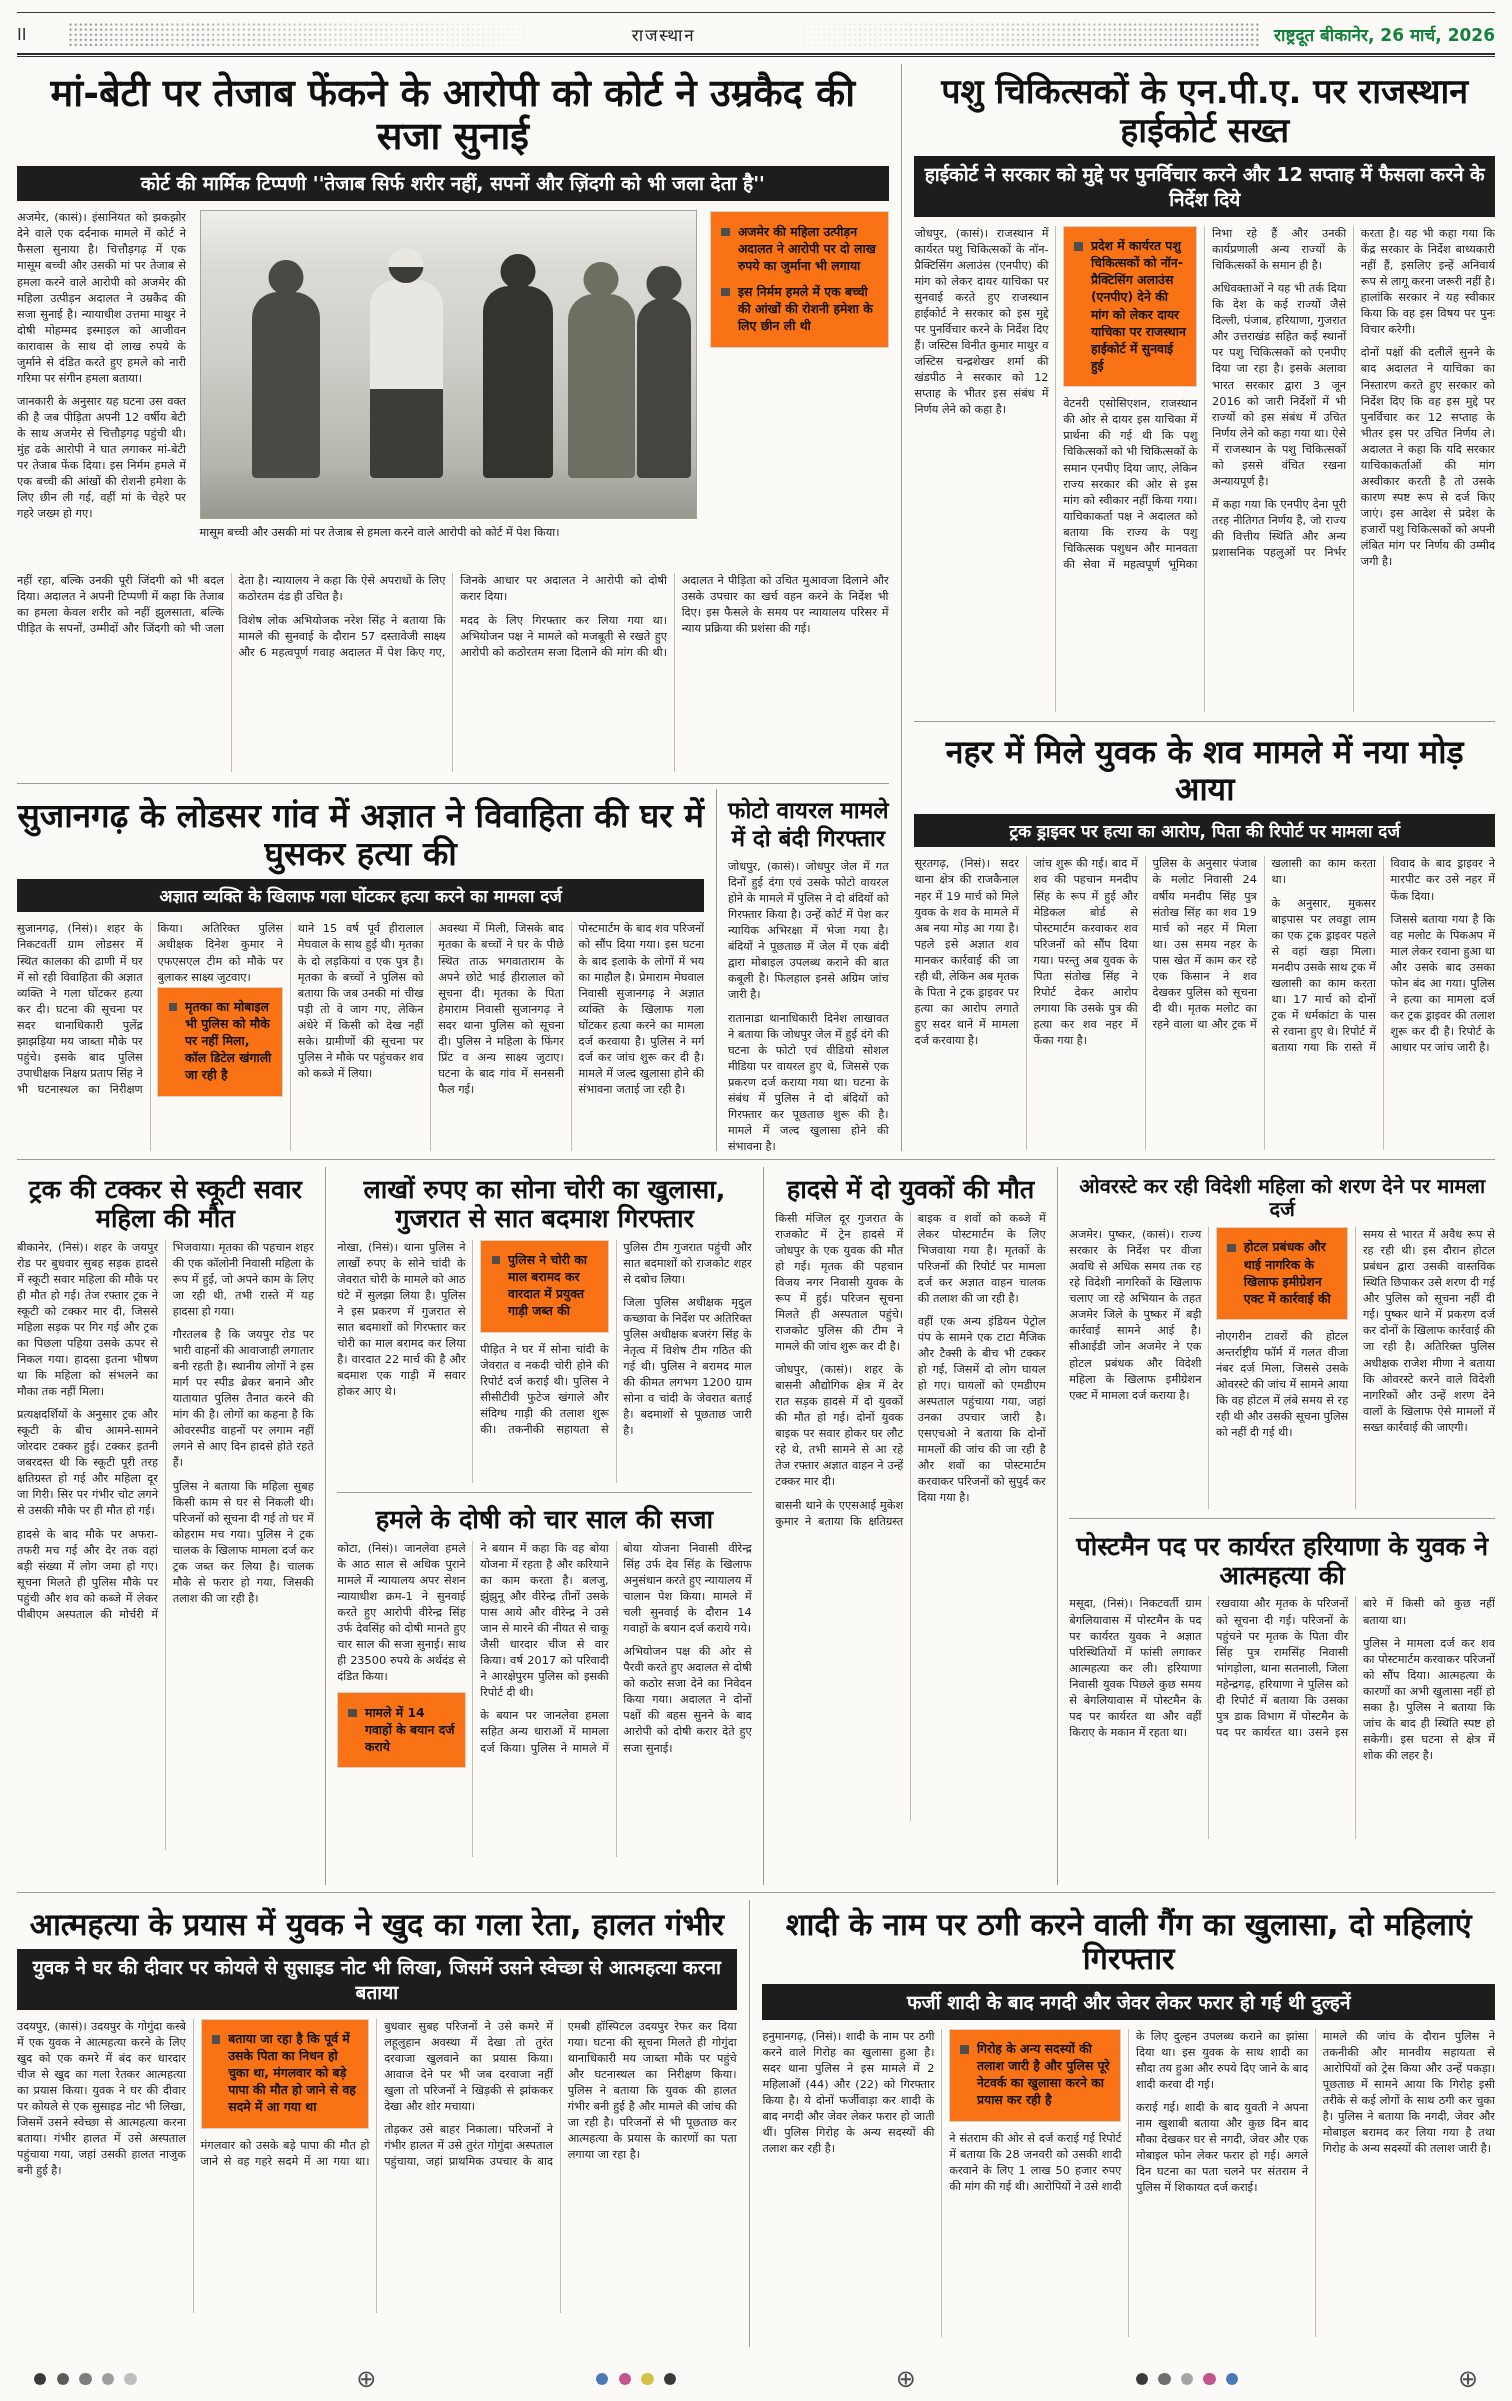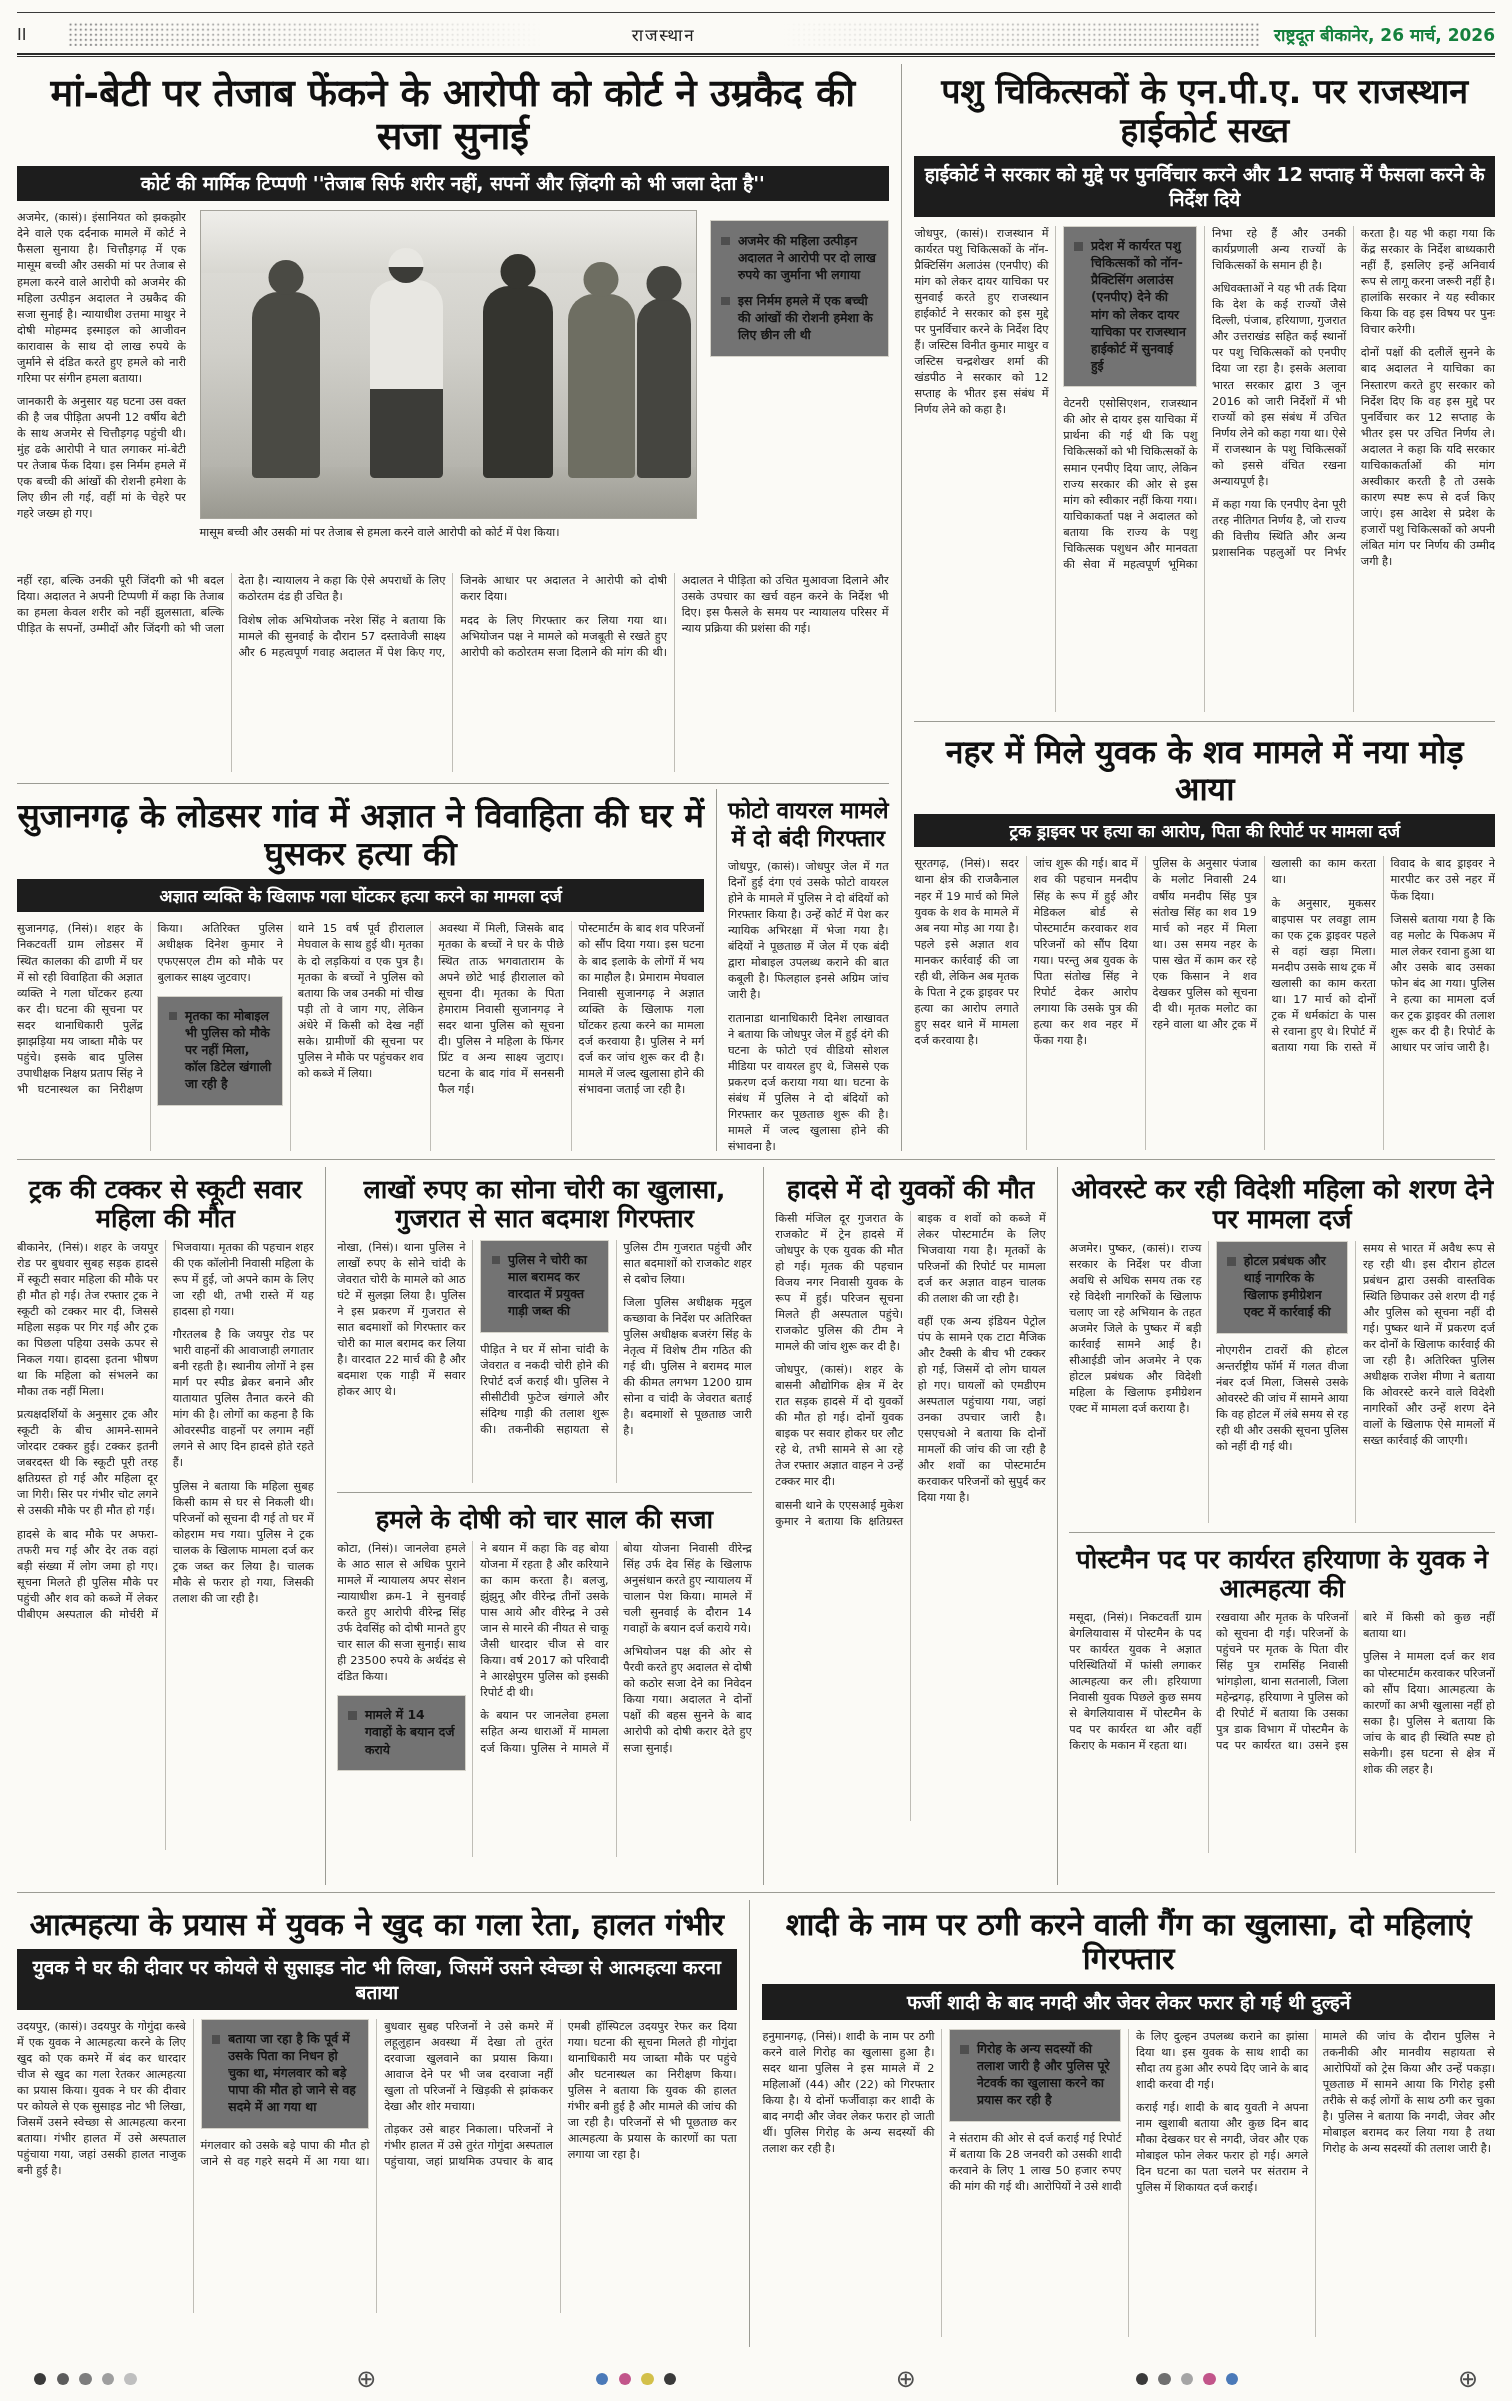--- a/index.html
+++ b/index.html
@@ -25,31 +25,31 @@
   .edition{ font-size:17px; font-weight:600; color:#15803d; white-space:nowrap;text-align:center; }
   .rule-double{ border-top:2.3px solid #2b2b2b; border-bottom:0.6px solid #2b2b2b; height:4.5px; margin-top:3.4px; }
 
   
   .hl{ font-weight:700; color:#101010; text-align:center; line-height:1.14; margin:8px 0 6.8px; }
   .h-acid{ font-size:38px; }
   .h-npa{ font-size:34px; }
   .h-canal{ font-size:32px; }
   .h-suj{ font-size:33px; }
   .h-mid{ font-size:25.4px; }
-  .h-over{ font-size:26px; }
+  .h-over{ font-size:20px; }
   .h-viral{ font-size:22.6px; line-height:1.22; }
   .h-bot{ font-size:30.5px; }
   .bar{ background:#1d1d1d; color:#fff; font-weight:700; text-align:center; line-height:1.3; padding:5.6px 10.2px; margin:2.3px 0 9px; }
   .bar-lg{ font-size:19px; }
   .bar-md{ font-size:17px; }
   .para{ font-size:11.3px; line-height:1.42; text-align:justify; margin:0 0 7.3px; color:#222; }
   .cols{ column-gap:14.7px; column-rule:0.6px solid #bfbdb6; overflow:hidden; }
   .c2{ column-count:2; } .c3{ column-count:3; } .c4{ column-count:4; } .c5{ column-count:5; }
 
-  .box{ background:#737373; border:0.6px solid #d4d2c9; padding:10.2px 10.2px 3.4px; margin:10px 0 9px;
+  .box{ background:#f97316; border:0.6px solid #d4d2c9; padding:10.2px 10.2px 3.4px; margin:1px 0 9px;
         break-inside:avoid; -webkit-column-break-inside:avoid; }
   .box-item{ display:flex; gap:8px; font-weight:700; font-size:12.4px; line-height:1.38; margin-bottom:9px; color:#141414; }
   .sq{ width:8.5px; height:8.5px; background:#4e4e4e; margin-top:5.1px; flex:none; }
 
   
   .top-zone{ display:flex; margin-top:6.8px; height:1087px; overflow:hidden; }
   .tz-left{ width:884px; padding-right:12.4px; }
   .tz-right{ flex:1; border-left:0.6px solid #9b9b94; padding-left:12.4px; }
 
   .photo-row{ display:flex; gap:13.6px; margin-top:2.3px; height:355px; overflow:hidden; }

